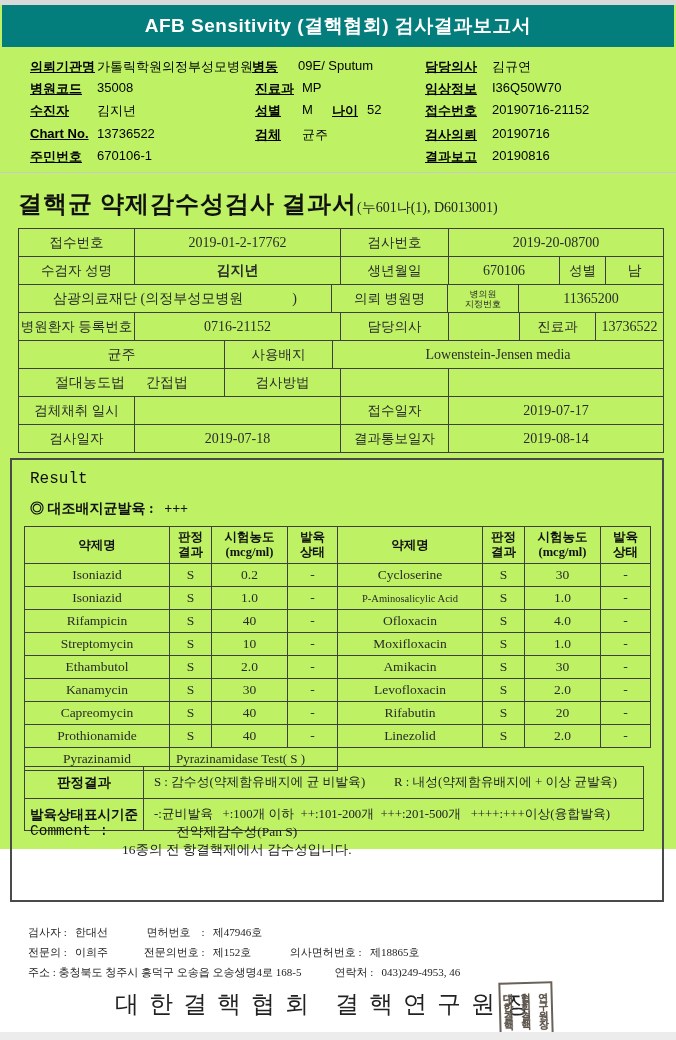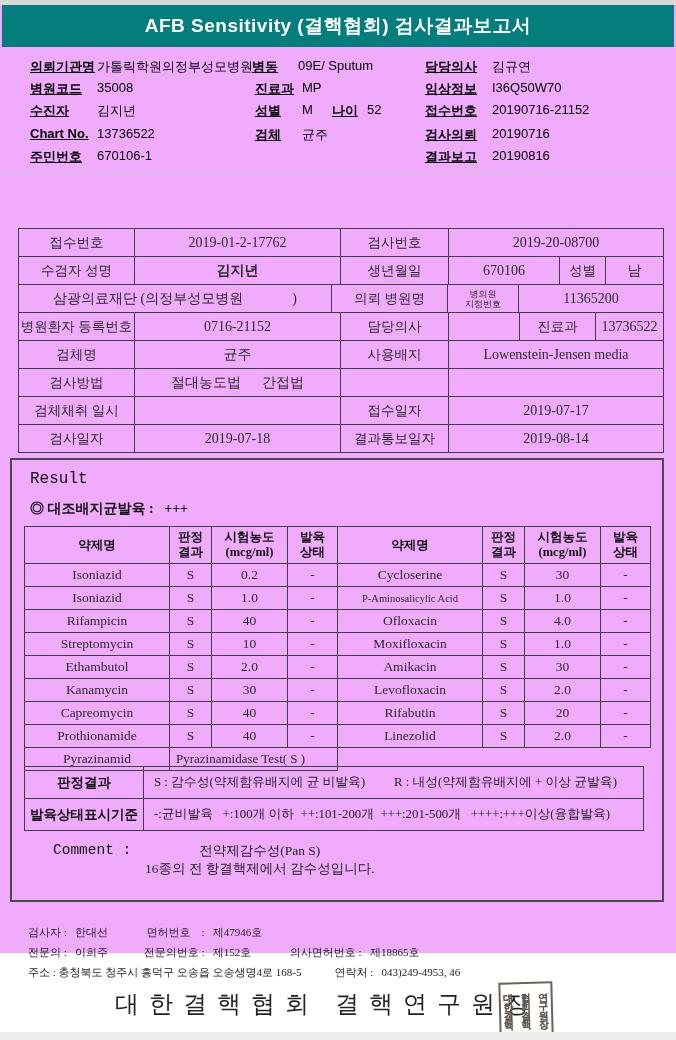--- a/index.html
+++ b/index.html
@@ -1,18 +1,18 @@
 <!DOCTYPE html>
 <html><head>
 <meta charset="utf-8">
 <style>
   html,body{margin:0;padding:0;}
   body{width:676px;height:1040px;background:#ffffff;overflow:hidden;
        font-family:"Liberation Serif", serif;color:#1c1c1c;}
-  .page{position:relative;width:676px;height:953px;background:#f0abfc;}
+  .page{position:relative;width:676px;height:849px;background:#bef264;}
   .topstrip{position:absolute;left:0;top:0;width:676px;height:5px;background:#d9d9d9;}
   .banner{position:absolute;left:2px;top:5px;width:672px;height:42px;background:#047e7c;
           display:flex;align-items:center;justify-content:center;}
   .banner .t{color:#ffffff;font-family:"Liberation Sans",sans-serif;font-weight:bold;font-size:19px;letter-spacing:.5px;}
   
   .pinfo{position:absolute;left:30px;top:58px;width:630px;height:110px;
          font-family:"Liberation Sans",sans-serif;font-size:13px;color:#000;}
   .pinfo span{position:absolute;white-space:pre;}
   .pl{font-weight:bold;text-decoration:underline;}
   .divider{position:absolute;left:0;top:172px;width:676px;border-top:1px solid #c9c9c9;}
@@ -42,21 +42,21 @@
   .drug td.pyz{text-align:left;padding-left:6px;font-size:13px;}
   .drug td.void{border:none;}
   
   .legend{position:absolute;left:12px;top:306px;width:618px;border:1px solid #3f3f3f;}
   .lrow{display:flex;border-bottom:1px solid #3f3f3f;}
   .lrow:last-child{border-bottom:none;}
   .lcell1{flex:0 0 118px;border-right:1px solid #3f3f3f;display:flex;align-items:center;justify-content:center;
           font-weight:bold;font-size:13.5px;min-height:31px;color:#111;}
   .lcell2{flex:1;display:flex;align-items:center;padding-left:10px;font-size:12.8px;white-space:pre;color:#222;}
   
-  .comment{position:absolute;left:18px;top:382px;display:flex;margin-left:23px;}
+  .comment{position:absolute;left:18px;top:363px;display:flex;}
   .comment .cl{font-family:"Liberation Mono",monospace;font-size:14.5px;width:92px;color:#111;}
   .comment .cline{font-size:13.5px;line-height:18px;color:#222;text-align:center;}
   
   .footer{position:absolute;left:28px;top:922px;font-size:11px;line-height:20px;color:#222;}
   .footer div{white-space:pre;}
   .orgline{position:absolute;left:115px;top:988px;font-size:24px;letter-spacing:10px;color:#222;white-space:pre;}
   .seal{position:absolute;left:499px;top:982px;width:54px;height:54px;border:2px solid #6a6158;
         transform:rotate(-1.5deg);display:flex;justify-content:space-between;padding:2px;box-sizing:border-box;}
   .seal .col{writing-mode:vertical-rl;font-size:10px;line-height:11px;font-weight:bold;color:#5c554d;
              letter-spacing:-1px;text-shadow:0 0 1px #8a8179;}
@@ -104,20 +104,23 @@
     <span style="left:462px;top:68px">20190716</span>
 
     <span class="pl" style="left:0;top:90px">주민번호</span>
     <span style="left:67px;top:90px">670106-1</span>
     <span class="pl" style="left:395px;top:90px">결과보고</span>
     <span style="left:462px;top:90px">20190816</span>
   </div>
 
   <div class="divider"></div>
 
+  <div class="doctitle">
+    <span class="main">결핵균 약제감수성검사 결과서</span><span class="sub">(누601나(1), D6013001)</span>
+  </div>
 
   <div class="itbl">
     <div class="irow">
       <div class="cell" style="flex:0 0 115px">접수번호</div>
       <div class="cell val" style="flex:0 0 205px">2019-01-2-17762</div>
       <div class="cell" style="flex:0 0 107px">검사번호</div>
       <div class="cell val" style="flex:1">2019-20-08700</div>
     </div>
     <div class="irow">
       <div class="cell" style="flex:0 0 115px">수검자 성명</div>
@@ -136,28 +139,27 @@
     </div>
     <div class="irow">
       <div class="cell" style="flex:0 0 115px">병원환자 등록번호</div>
       <div class="cell val" style="flex:0 0 205px">0716-21152</div>
       <div class="cell" style="flex:0 0 107px">담당의사</div>
       <div class="cell" style="flex:0 0 70px"></div>
       <div class="cell" style="flex:0 0 75px">진료과</div>
       <div class="cell val" style="flex:1">13736522</div>
     </div>
     <div class="irow">
-      <div class="cell" style="flex:0 0 115px">검체명</div>
       <div class="cell val" style="flex:0 0 205px">균주</div>
       <div class="cell" style="flex:0 0 107px">사용배지</div>
       <div class="cell val" style="flex:1">Lowenstein-Jensen media</div>
     </div>
     <div class="irow">
+      <div class="cell val" style="flex:0 0 205px">절대농도법      간접법</div>
       <div class="cell" style="flex:0 0 115px">검사방법</div>
-      <div class="cell val" style="flex:0 0 205px">절대농도법      간접법</div>
       <div class="cell" style="flex:0 0 107px"></div>
       <div class="cell" style="flex:1"></div>
     </div>
     <div class="irow">
       <div class="cell" style="flex:0 0 115px">검체채취 일시</div>
       <div class="cell" style="flex:0 0 205px"></div>
       <div class="cell" style="flex:0 0 107px">접수일자</div>
       <div class="cell val" style="flex:1">2019-07-17</div>
     </div>
     <div class="irow">

